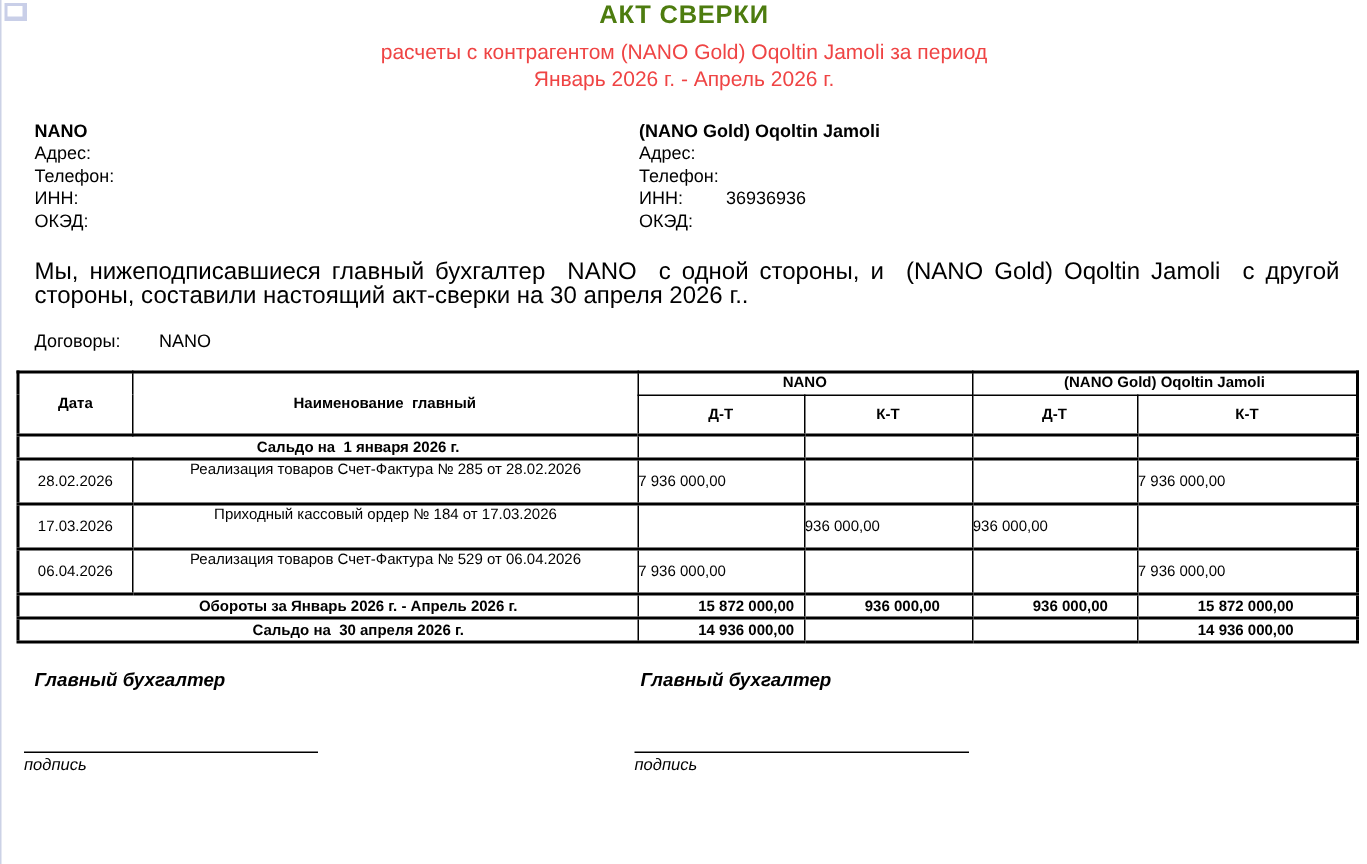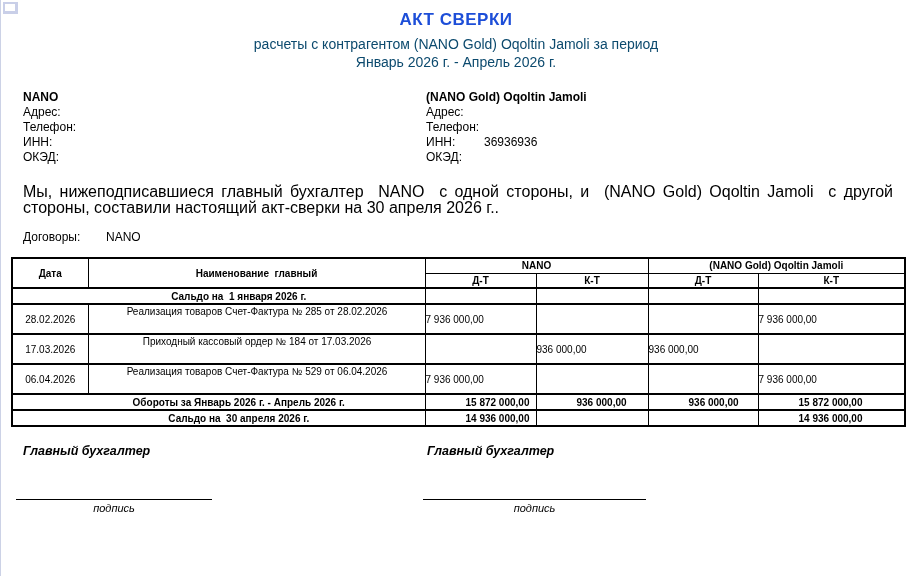--- a/index.html
+++ b/index.html
@@ -18,29 +18,28 @@
     position:absolute; left:2px; top:2px;
     width:15px; height:12px;
     background:#c9cfe8;
   }
   .page-icon .inner {
     position:absolute; left:2px; top:2px; right:3px; bottom:3px;
     background:#fff;
   }
   
   .title {
-    padding-top:10px;
     text-align:center;
     font-size:17px; font-weight:bold; letter-spacing:0.5px;
-    color:#1d4ed8;
+    color:#4d7c0f;
   }
   .subtitle {
     text-align:center;
     font-size:14px; line-height:18px;
-    color:#0c4a6e;
+    color:#ef4444;
     margin-top:5px;
   }
   
   .parties {
     display:grid;
     grid-template-columns:403px auto;
     margin:19px 0 0 22px;
     font-size:12px;
   }
   .party-name { font-weight:bold; line-height:15px; }
@@ -66,42 +65,42 @@
     table-layout:fixed;
     font-size:10px;
     border:2px solid #000;
   }
   table.recon th, table.recon td {
     border:1px solid #000;
     overflow:hidden;
   }
   table.recon th { font-weight:bold; text-align:center; padding:1px 2px; }
   tr.hdr1 th { height:15px; }
-  tr.hdr2 th { height:15px; border-bottom-width:2px; }
+  tr.hdr2 th { height:27px; border-bottom-width:2px; }
   tr.balance td, tr.turnover td {
     height:16px; font-weight:bold;
     border-top-width:2px; border-bottom-width:2px;padding-left:40px;
   }
   tr.balance td.lbl-cell, tr.turnover td.lbl-cell { text-align:center; white-space:pre; }
   tr.datarow td { height:30px; border-top-width:2px; border-bottom-width:2px; }
   td.date-cell { text-align:center; vertical-align:middle; }
   td.op-cell { text-align:center; vertical-align:top; padding:1px 3px 0 4px; }
   td.amt-cell { text-align:left; vertical-align:middle; padding-right:7px; white-space:nowrap; }
   
   .summary { margin:17px 20px 0 22px; font-size:10.5px; font-weight:bold; line-height:15px; }
   .summary .line { white-space:pre-wrap; }
   
   .signatures { position:relative; margin-top:13px; height:100px; }
   .sig-title { position:absolute; top:0; font-size:12.5px; font-weight:bold; font-style:italic; }
   .sig-title.left { left:22px; }
   .sig-title.right { left:426px; }
   .sig-line { position:absolute; top:55px; border-top:1px solid #000; }
   .sig-line.left { left:15px; width:196px; }
   .sig-line.right { left:422px; width:223px; }
-  .sig-caption { position:absolute; top:58px; text-align:center; font-size:11px; font-style:italic; }
+  .sig-caption { position:absolute; top:58px; text-align:left; font-size:11px; font-style:italic; }
   .sig-caption.left { left:15px; width:196px; }
   .sig-caption.right { left:422px; width:223px; }
 </style>
 </head>
 <body>
 
 <div class="doc">
 
   <div class="page-icon">
       <div class="inner"></div>

